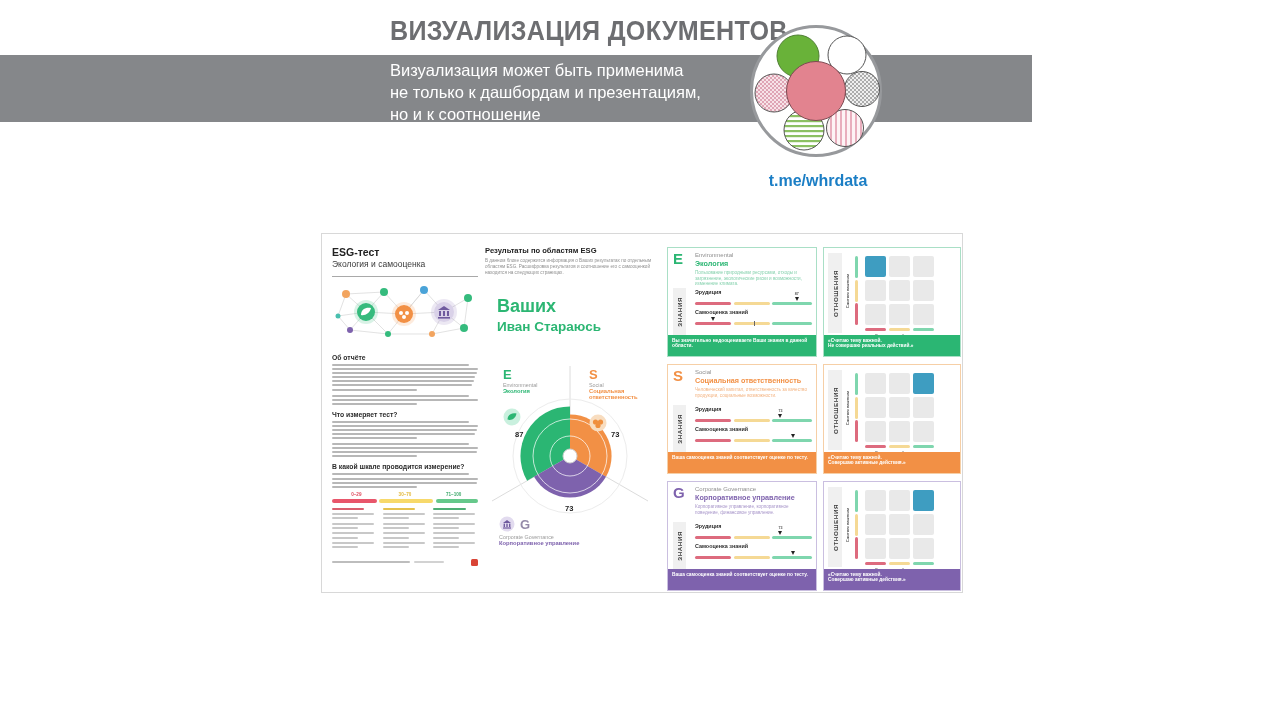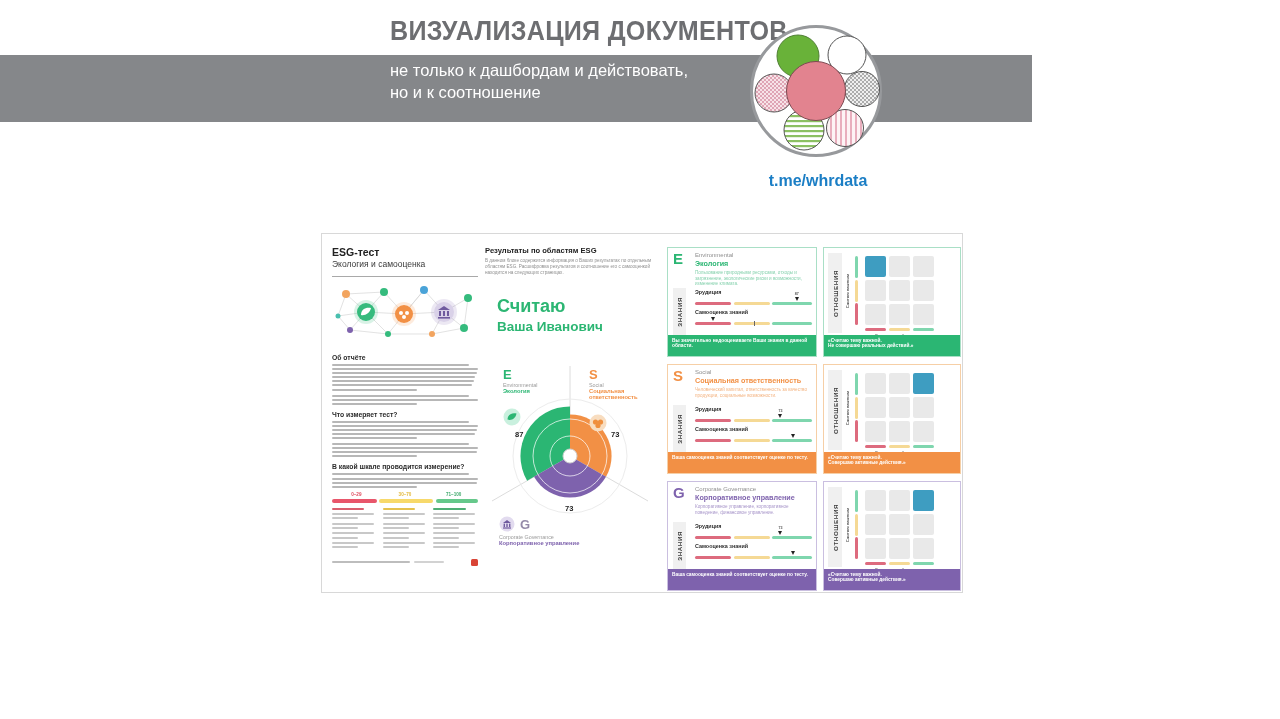--- a/index.html
+++ b/index.html
@@ -118,21 +118,22 @@
 </head>
 <body>
 
 <div class="stage">
 
   <div class="gray-band"></div>
 
   <h1 class="main-title">ВИЗУАЛИЗАЦИЯ ДОКУМЕНТОВ</h1>
 
   <div class="main-sub">
-    <div>не только к дашбордам и действовать,</div>
+    <div>Визуализация может быть применима</div>
+    <div>не только к дашбордам и презентациям,</div>
     <div>но и к соотношение</div>
   </div>
 
   <svg class="logo" viewBox="0 0 138 138">
     <defs>
       <pattern id="hatchPink" width="4" height="4" patternUnits="userSpaceOnUse">
         <rect width="4" height="4" fill="#f7e3e8"></rect>
         <path d="M0,4 L4,0 M-1,1 L1,-1 M3,5 L5,3" stroke="#d995a8" stroke-width="0.8"></path>
         <path d="M0,0 L4,4" stroke="#d995a8" stroke-width="0.8"></path>
       </pattern>
@@ -316,22 +317,22 @@
       <div class="doc-foot">
         <div class="fline"></div>
         <div class="fline2"></div>
         <div class="red-dot"></div>
       </div>
     </div>
 
     <div class="col-mid">
       <div class="res-head">Результаты по областям ESG</div>
       <div class="res-intro">В данном блоке содержится информация о Ваших результатах по отдельным областям ESG. Расшифровка результатов и соотношение его с самооценкой находится на следующих страницах.</div>
-      <div class="surname">Считаю</div>
-      <div class="fullname">Ваша Иванович</div>
+      <div class="surname">Ваших</div>
+      <div class="fullname">Иван Стараюсь</div>
 
       <div class="chart-wrap">
         <svg class="chart-svg" width="184" height="216" viewBox="0 0 184 216">
           <g stroke="#dcdcdc" stroke-width="1">
             <line x1="85" y1="92" x2="85" y2="2"></line>
             <line x1="85" y1="92" x2="163" y2="137"></line>
             <line x1="85" y1="92" x2="7" y2="137"></line>
           </g>
           <circle cx="85" cy="92" r="57" fill="none" stroke="#ececec" stroke-width="1"></circle>
           <g id="sectors">

